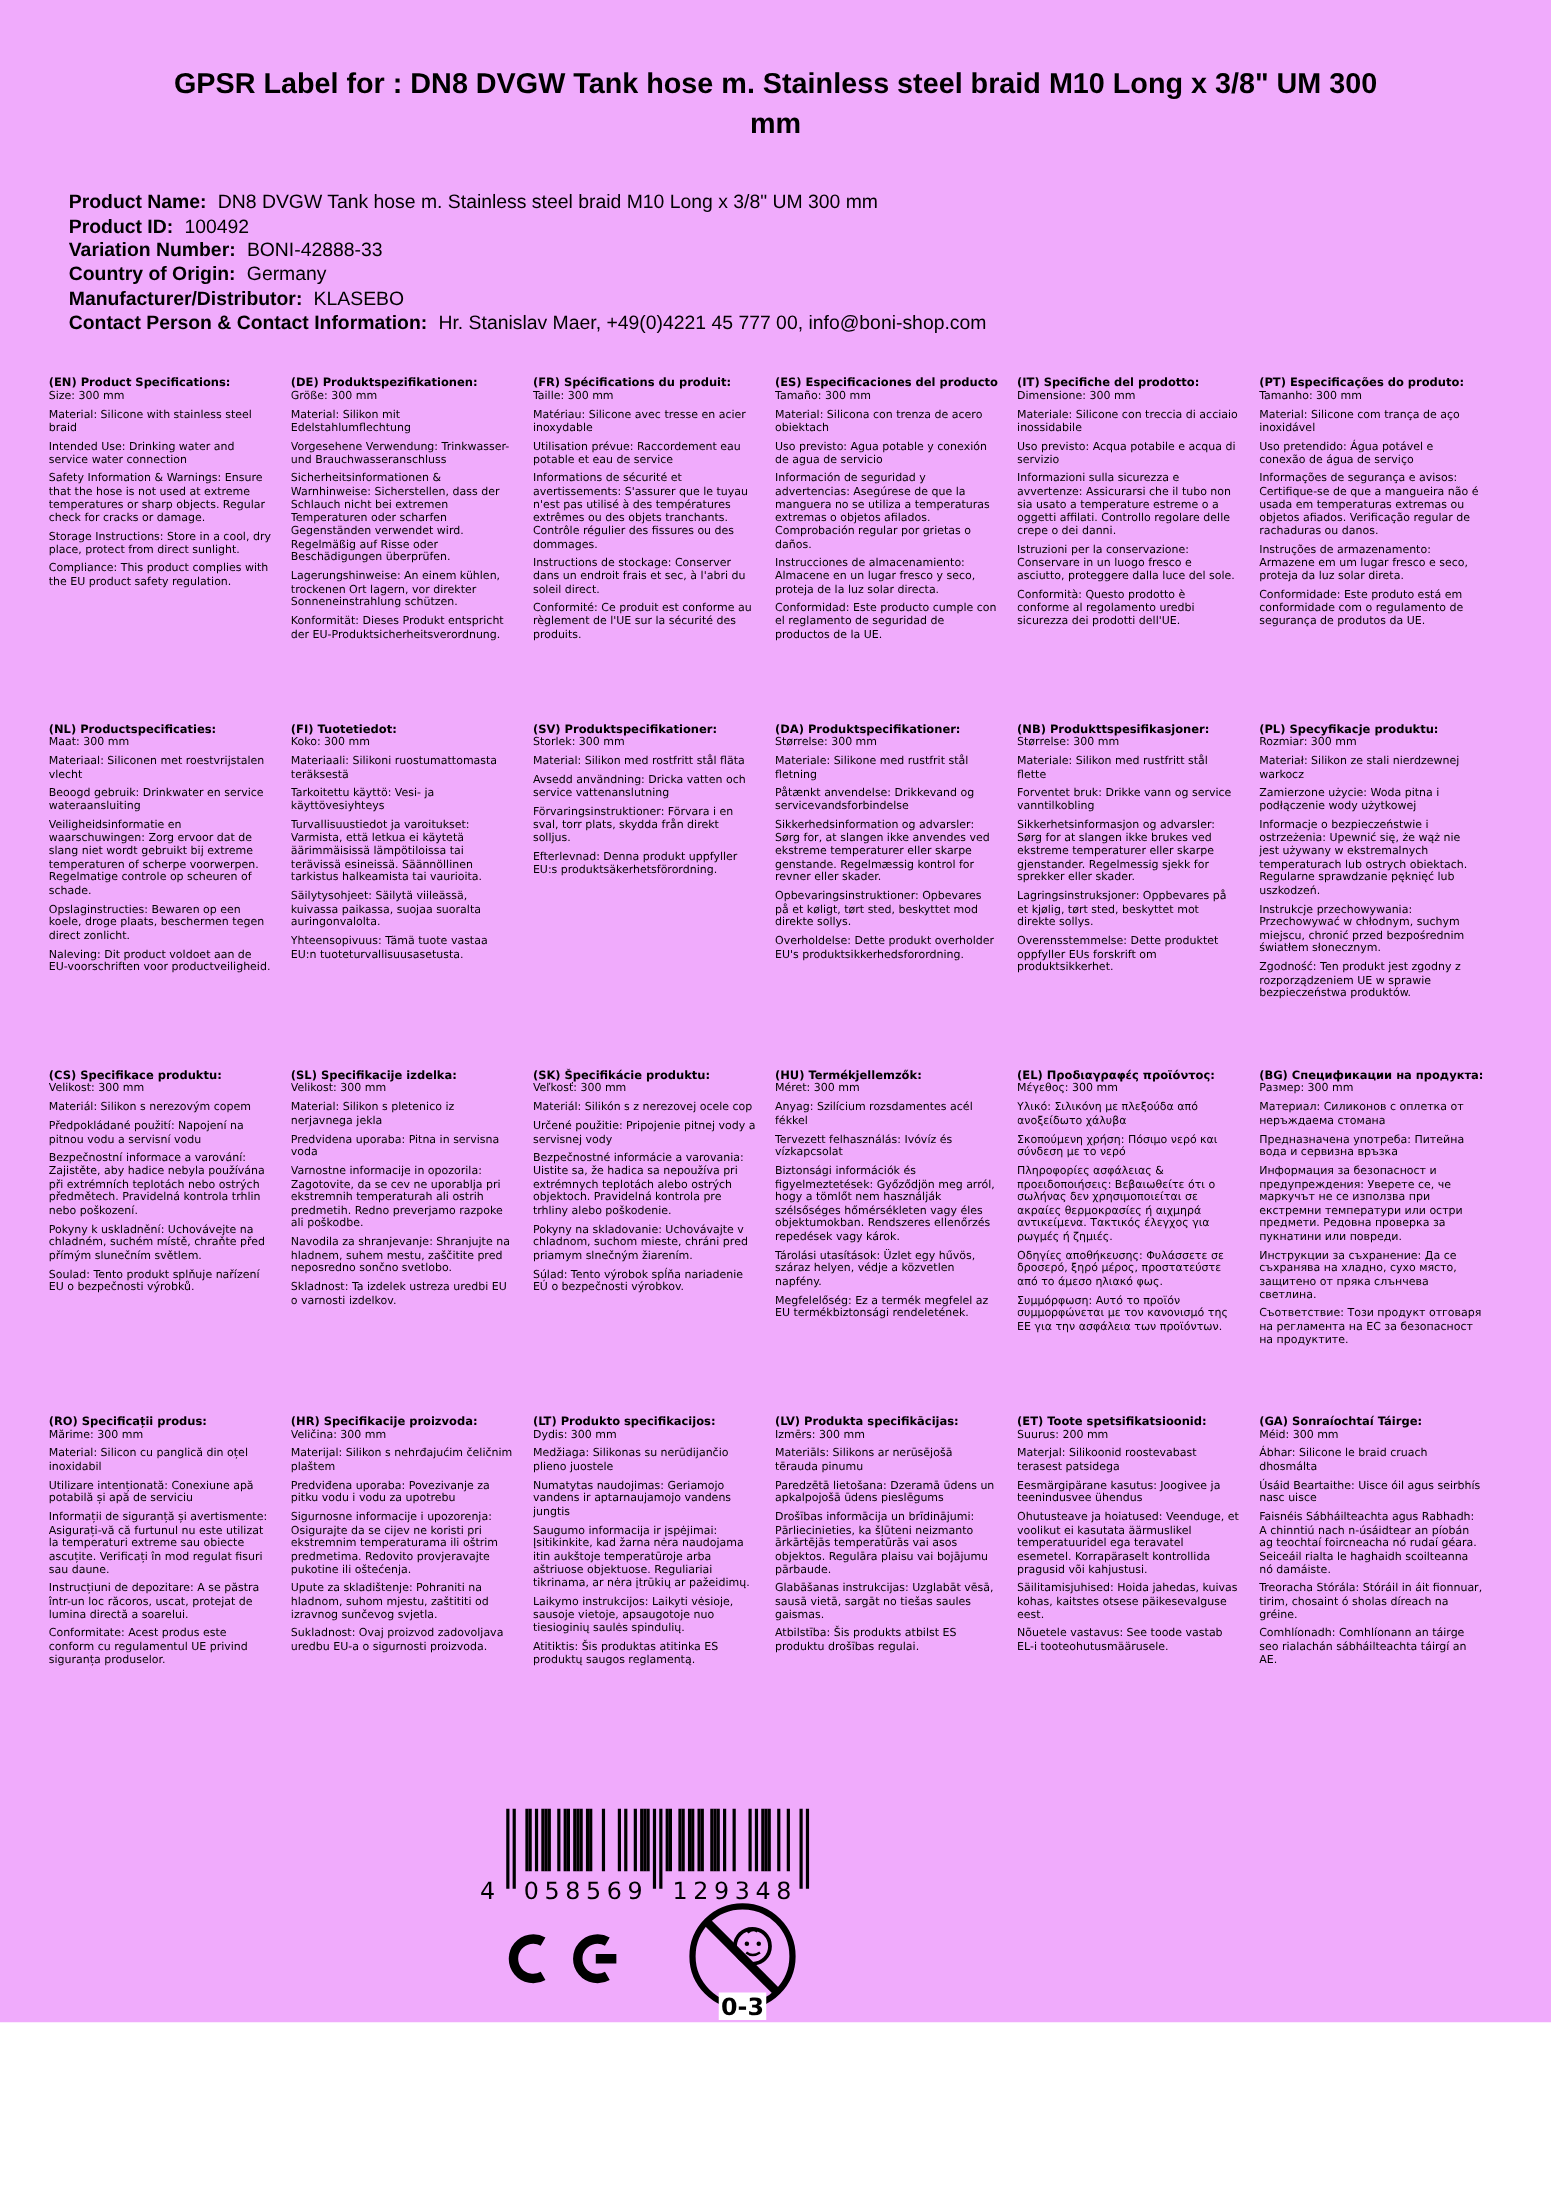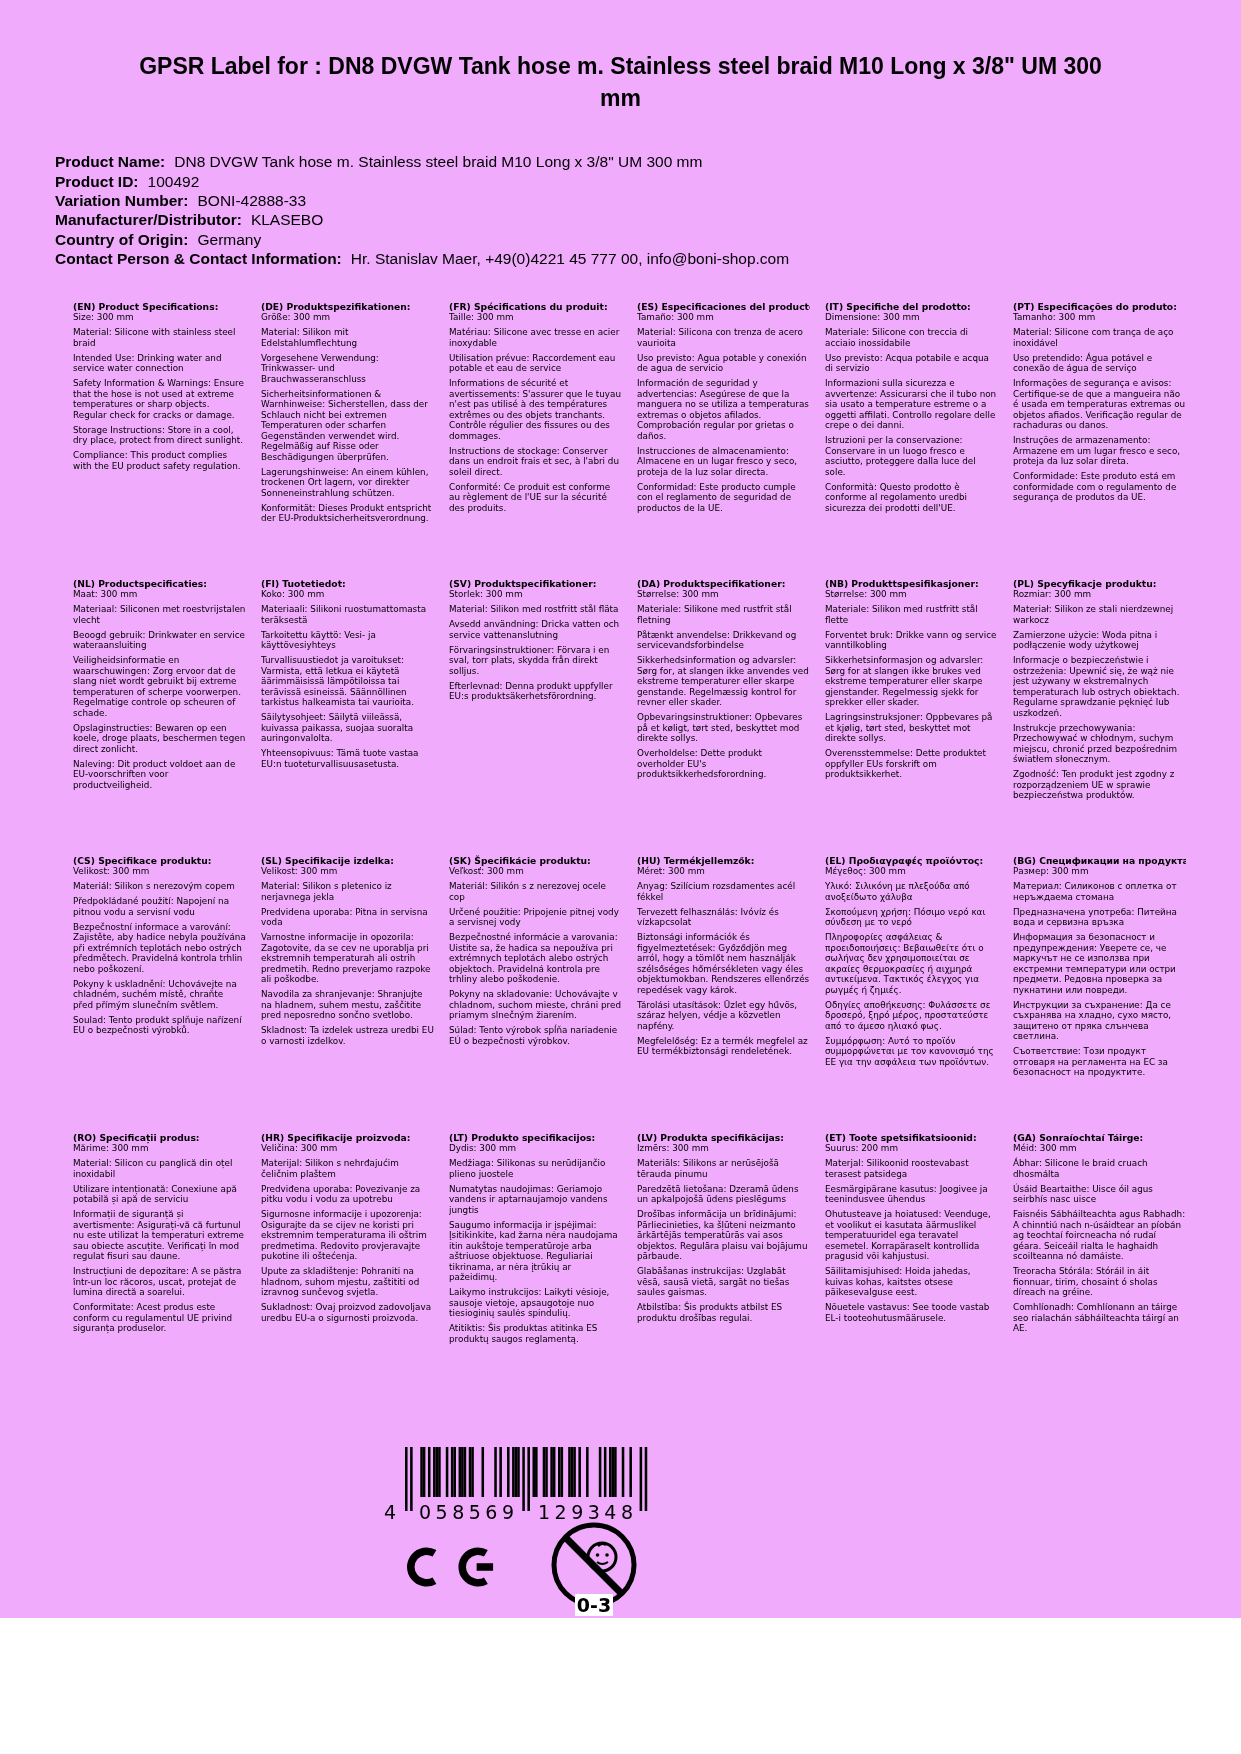--- a/index.html
+++ b/index.html
@@ -22,21 +22,21 @@
   }
   .product-info {
     margin: 38px 55px 0 55px;
     font-family: "Liberation Sans", sans-serif;
     font-size: 15.5px;
     line-height: 19.3px;
   }
   .pi-row { white-space: nowrap; }
   .pi-label { font-weight: bold; margin-right: 9px; }
   .spec-grid {
-    margin: 33px 55px 0 73px;
+    margin: 33px 55px 0 39px;
     display: grid;
     grid-template-columns: repeat(6, 1fr);
     column-gap: 15px;
     grid-auto-rows: 277px;
   }
   .spec-block { overflow: hidden; }
   .spec-heading {
     font-weight: bold;
     font-size: 9.2px;
     line-height: 11px;
@@ -57,22 +57,22 @@
 <body>
 
 <div class="page">
 
   <h1 class="title">GPSR Label for : DN8 DVGW Tank hose m. Stainless steel braid M10 Long x 3/8" UM 300 mm</h1>
 
   <div class="product-info">
       <div class="pi-row"><span class="pi-label">Product Name:</span><span class="pi-value">DN8 DVGW Tank hose m. Stainless steel braid M10 Long x 3/8" UM 300 mm</span></div>
       <div class="pi-row"><span class="pi-label">Product ID:</span><span class="pi-value">100492</span></div>
       <div class="pi-row"><span class="pi-label">Variation Number:</span><span class="pi-value">BONI-42888-33</span></div>
+      <div class="pi-row"><span class="pi-label">Country of Origin:</span><span class="pi-value">Germany</span></div>
       <div class="pi-row"><span class="pi-label">Manufacturer/Distributor:</span><span class="pi-value">KLASEBO</span></div>
-      <div class="pi-row"><span class="pi-label">Country of Origin:</span><span class="pi-value">Germany</span></div>
       <div class="pi-row"><span class="pi-label">Contact Person &amp; Contact Information:</span><span class="pi-value">Hr. Stanislav Maer, +49(0)4221 45 777 00, info@boni-shop.com</span></div>
     </div>
 
   <div class="spec-grid">
       <div class="spec-block">
         <div class="spec-heading">(EN) Product Specifications:</div>
         <p class="spec-p">Size: 300 mm</p>
         <p class="spec-p">Material: Silicone with stainless steel braid</p>
         <p class="spec-p">Intended Use: Drinking water and service water connection</p>
         <p class="spec-p">Safety Information &amp; Warnings: Ensure that the hose is not used at extreme temperatures or sharp objects. Regular check for cracks or damage.</p>
@@ -93,21 +93,21 @@
         <p class="spec-p">Taille: 300 mm</p>
         <p class="spec-p">Matériau: Silicone avec tresse en acier inoxydable</p>
         <p class="spec-p">Utilisation prévue: Raccordement eau potable et eau de service</p>
         <p class="spec-p">Informations de sécurité et avertissements: S'assurer que le tuyau n'est pas utilisé à des températures extrêmes ou des objets tranchants. Contrôle régulier des fissures ou des dommages.</p>
         <p class="spec-p">Instructions de stockage: Conserver dans un endroit frais et sec, à l'abri du soleil direct.</p>
         <p class="spec-p">Conformité: Ce produit est conforme au règlement de l'UE sur la sécurité des produits.</p>
       </div>
       <div class="spec-block">
         <div class="spec-heading">(ES) Especificaciones del producto:</div>
         <p class="spec-p">Tamaño: 300 mm</p>
-        <p class="spec-p">Material: Silicona con trenza de acero vaurioita</p>
+        <p class="spec-p">Material: Silicona con trenza de acero obiektach</p>
         <p class="spec-p">Uso previsto: Agua potable y conexión de agua de servicio</p>
         <p class="spec-p">Información de seguridad y advertencias: Asegúrese de que la manguera no se utiliza a temperaturas extremas o objetos afilados. Comprobación regular por grietas o daños.</p>
         <p class="spec-p">Instrucciones de almacenamiento: Almacene en un lugar fresco y seco, proteja de la luz solar directa.</p>
         <p class="spec-p">Conformidad: Este producto cumple con el reglamento de seguridad de productos de la UE.</p>
       </div>
       <div class="spec-block">
         <div class="spec-heading">(IT) Specifiche del prodotto:</div>
         <p class="spec-p">Dimensione: 300 mm</p>
         <p class="spec-p">Materiale: Silicone con treccia di acciaio inossidabile</p>
         <p class="spec-p">Uso previsto: Acqua potabile e acqua di servizio</p>

